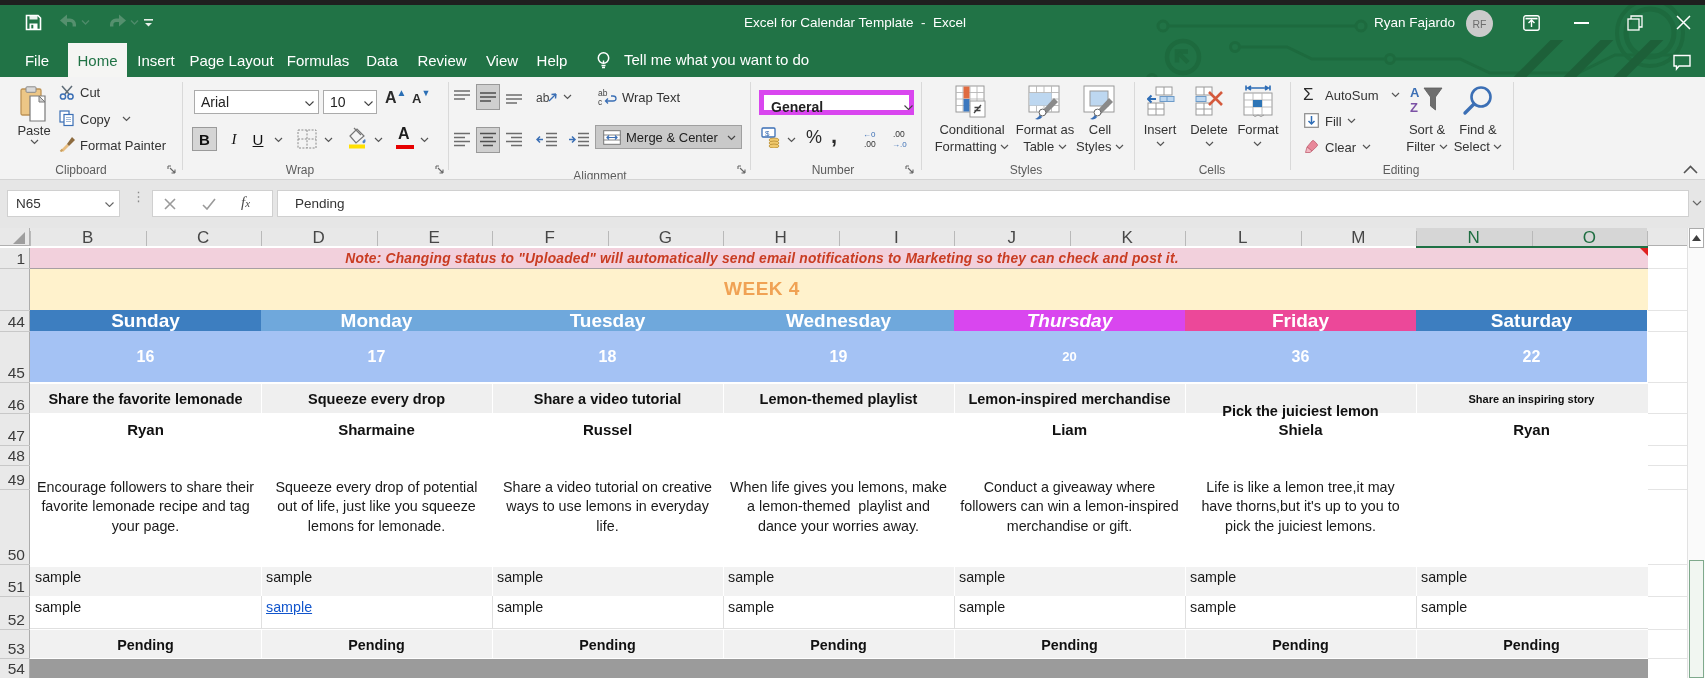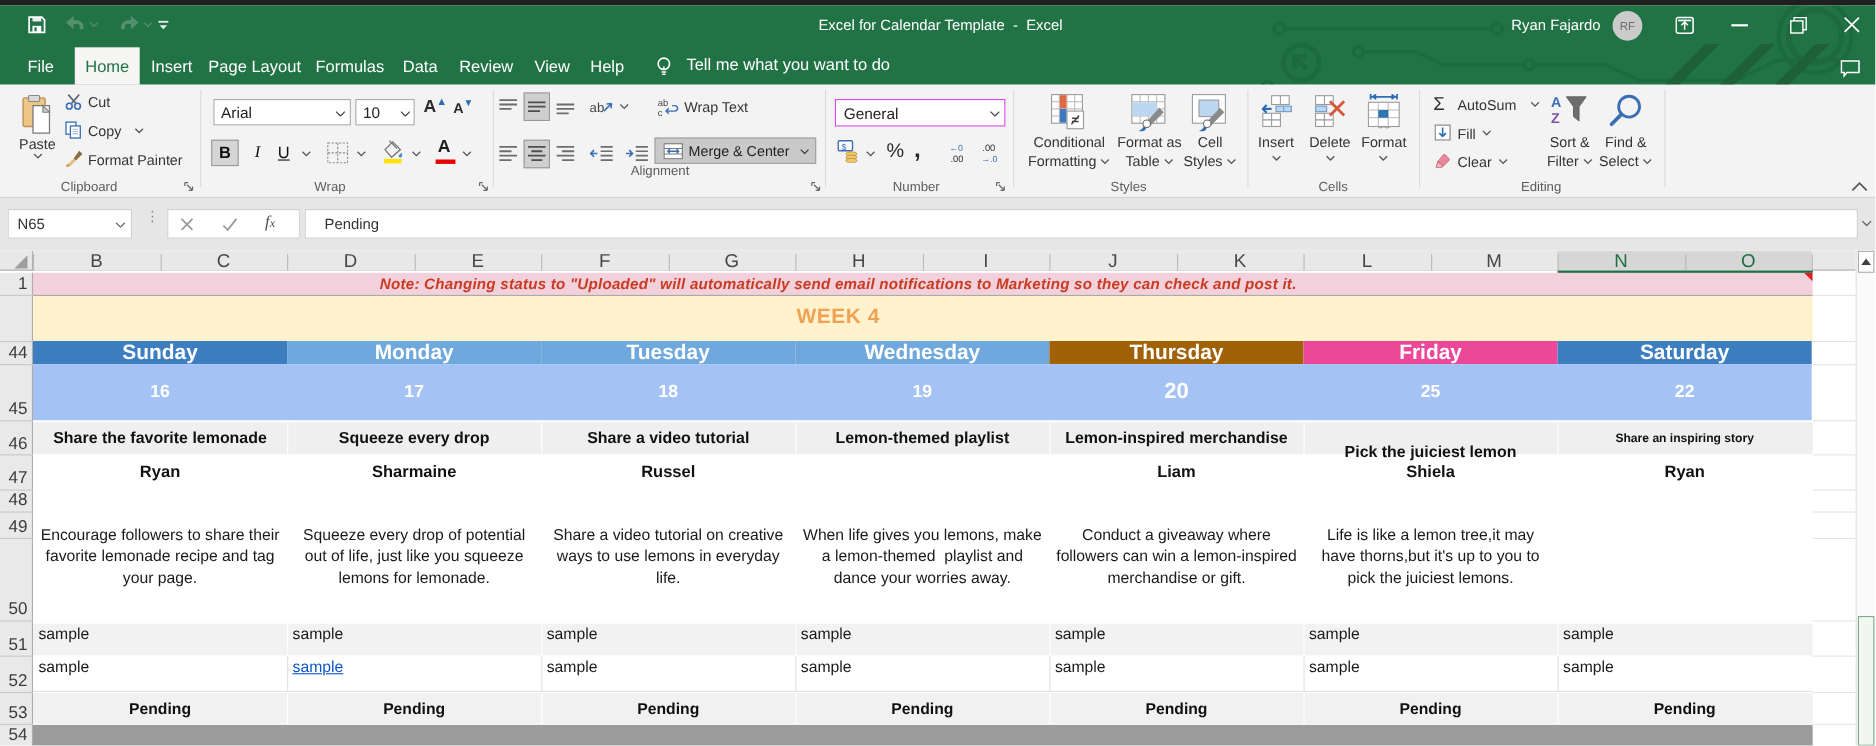--- a/index.html
+++ b/index.html
@@ -275,29 +275,29 @@
       <svg class="ab" style="left:7px;top:4px;" width="18" height="15" viewBox="0 0 18 15">
         <rect x="0.7" y="0.7" width="16.6" height="13.6" fill="#fff" stroke="#777" stroke-width="1"></rect>
         <path d="M0.7 5 H17.3 M0.7 10 H17.3" stroke="#777" stroke-width="0.9"></path>
         <path d="M4 7.5 H14 M6 5.5 L4 7.5 L6 9.5 M12 5.5 L14 7.5 L12 9.5" stroke="#3b6fb5" stroke-width="1.2" fill="none"></path>
       </svg>
       <div class="ab" style="left:30px;top:4px;font-size:13px;color:#222;">Merge &amp; Center</div>
       <svg class="ab" style="left:131px;top:9px;" width="9" height="6" viewBox="0 0 9 6">
           <path d="M1 1 L4.5 4.5 L8 1" stroke="#444" fill="none" stroke-width="1.2"></path>
         </svg>
     </div>
-    <div class="ab ctr" style="left:560px;top:71px;width:80px;height:14px;">
+    <div class="ab ctr" style="left:560px;top:92px;width:80px;height:14px;">
         <span class="gl">Alignment</span>
       </div>
     <svg class="ab" style="left:737px;top:88px;" width="10" height="10" viewBox="0 0 10 10">
       <path d="M1 1 H4 M1 1 V4 M3 3 L8 8 M8 8 V4.5 M8 8 H4.5" stroke="#666" stroke-width="1.1" fill="none"></path>
     </svg>
   </div>
   <div id="grp-number">
-    <div class="ab" style="left:759px;top:13px;width:155px;height:25px;background:#fff;border:1px solid #d946ef;box-sizing:border-box;">
+    <div class="ab" style="left:759px;top:13px;width:155px;height:25px;background:#fff;border:5px solid #d946ef;box-sizing:border-box;font-weight:bold;">
       <div class="ab" style="left:7px;top:3.5px;font-size:14px;color:#222;">General</div>
       <svg class="ab" style="left:140px;top:10px;" width="9" height="5" viewBox="0 0 9 5">
           <path d="M0.5 0.5 L4.5 4.5 L8.5 0.5" stroke="#444" fill="none" stroke-width="1.1"></path>
         </svg>
     </div>
 
     <svg class="ab" style="left:761px;top:50px;" width="21" height="21" viewBox="0 0 21 21">
       <rect x="1" y="1" width="13" height="9" rx="1" fill="#fff" stroke="#3b6fb5" stroke-width="1.3"></rect>
       <text x="4" y="9" font-size="8" fill="#3b6fb5" font-family="Liberation Sans">$</text>
       <ellipse cx="13" cy="13" rx="5" ry="2" fill="#f0c96c" stroke="#b98e34" stroke-width="0.8"></ellipse>
@@ -554,30 +554,30 @@
 <div class="ab" style="left:30px;top:22.5px;width:1464px;text-align:center;font-size:13.8px;letter-spacing:0.2px;font-weight:bold;font-style:italic;color:#c93c22;">Note: Changing status to "Uploaded" will automatically send email notifications to Marketing so they can check and post it.</div>
 <svg class="ab" style="left:1640px;top:20px;" width="8" height="8" viewBox="0 0 8 8">
       <path d="M8 0 L0 0 L8 8 Z" fill="#e02020" transform="rotate(0)"></path>
     </svg>
 <div class="ab" style="left:30px;top:39.5px;width:1618px;height:42.5px;background:#fff2cc;border-top:1.5px solid #a89fa3;box-sizing:border-box;"></div>
 <div class="ab ctr" style="left:30px;top:39.5px;width:1464px;height:42.5px;font-size:19px;font-weight:bold;color:#f0a254;letter-spacing:0.5px;">WEEK 4</div>
 <div class="ab ctr daycell" style="left:30px;top:82px;width:231px;height:21px;background:#3d7ec0;color:#fff;font-size:19px;font-weight:bold;">Sunday</div>
 <div class="ab ctr daycell" style="left:492px;top:82px;width:231px;height:21px;background:#6fa8dc;color:#fff;font-size:19px;font-weight:bold;">Tuesday</div>
 <div class="ab ctr daycell" style="left:261px;top:82px;width:231px;height:21px;background:#6fa8dc;color:#fff;font-size:19px;font-weight:bold;">Monday</div>
 <div class="ab ctr daycell" style="left:723px;top:82px;width:231px;height:21px;background:#6fa8dc;color:#fff;font-size:19px;font-weight:bold;">Wednesday</div>
-<div class="ab ctr daycell" style="left:954px;top:82px;width:231px;height:21px;background:#a16207;color:#fff;font-size:19px;font-weight:bold;">Thursday</div>
+<div class="ab ctr daycell" style="left:954px;top:82px;width:231px;height:21px;background:#d946ef;color:#fff;font-size:19px;font-weight:bold;font-style:italic;">Thursday</div>
 <div class="ab ctr daycell" style="left:1185px;top:82px;width:231px;height:21px;background:#ec4899;color:#fff;font-size:19px;font-weight:bold;">Friday</div>
 <div class="ab ctr daycell" style="left:1416px;top:82px;width:231px;height:21px;background:#3d7ec0;color:#fff;font-size:19px;font-weight:bold;">Saturday</div>
 <div class="ab" style="left:30px;top:103px;width:1617px;height:51px;background:#a4c2f4;"></div>
 <div class="ab ctr daycell" style="left:30px;top:103px;width:231px;height:51px;color:#fff;font-size:16px;font-weight:bold;">16</div>
 <div class="ab ctr daycell" style="left:261px;top:103px;width:231px;height:51px;color:#fff;font-size:16px;font-weight:bold;">17</div>
 <div class="ab ctr daycell" style="left:492px;top:103px;width:231px;height:51px;color:#fff;font-size:16px;font-weight:bold;">18</div>
 <div class="ab ctr daycell" style="left:723px;top:103px;width:231px;height:51px;color:#fff;font-size:16px;font-weight:bold;">19</div>
-<div class="ab ctr daycell" style="left:954px;top:103px;width:231px;height:51px;color:#fff;font-size:20px;font-weight:bold;">20</div>
-<div class="ab ctr daycell" style="left:1185px;top:103px;width:231px;height:51px;color:#fff;font-size:16px;font-weight:bold;">25</div>
+<div class="ab ctr daycell" style="left:954px;top:103px;width:231px;height:51px;color:#fff;font-size:13px;font-weight:bold;">20</div>
+<div class="ab ctr daycell" style="left:1185px;top:103px;width:231px;height:51px;color:#fff;font-size:16px;font-weight:bold;">36</div>
 <div class="ab ctr daycell" style="left:1416px;top:103px;width:231px;height:51px;color:#fff;font-size:16px;font-weight:bold;">22</div>
 <div class="ab" style="left:30px;top:156px;width:1618px;height:29px;background:#efefef;"></div>
 <div class="ab ctr daycell" style="left:30px;top:156px;width:231px;height:29px;color:#111;font-size:14.5px;font-weight:bold;">Share the favorite lemonade</div>
 <div class="ab ctr daycell" style="left:261px;top:156px;width:231px;height:29px;color:#111;font-size:14.5px;font-weight:bold;">Squeeze every drop</div>
 <div class="ab" style="left:261px;top:156px;width:1px;height:29px;background:#fff;"></div>
 <div class="ab ctr daycell" style="left:492px;top:156px;width:231px;height:29px;color:#111;font-size:14.5px;font-weight:bold;">Share a video tutorial</div>
 <div class="ab" style="left:492px;top:156px;width:1px;height:29px;background:#fff;"></div>
 <div class="ab ctr daycell" style="left:723px;top:156px;width:231px;height:29px;color:#111;font-size:14.5px;font-weight:bold;">Lemon-themed playlist</div>
 <div class="ab" style="left:723px;top:156px;width:1px;height:29px;background:#fff;"></div>
 <div class="ab ctr daycell" style="left:954px;top:156px;width:231px;height:29px;color:#111;font-size:14.5px;font-weight:bold;">Lemon-inspired merchandise</div>

